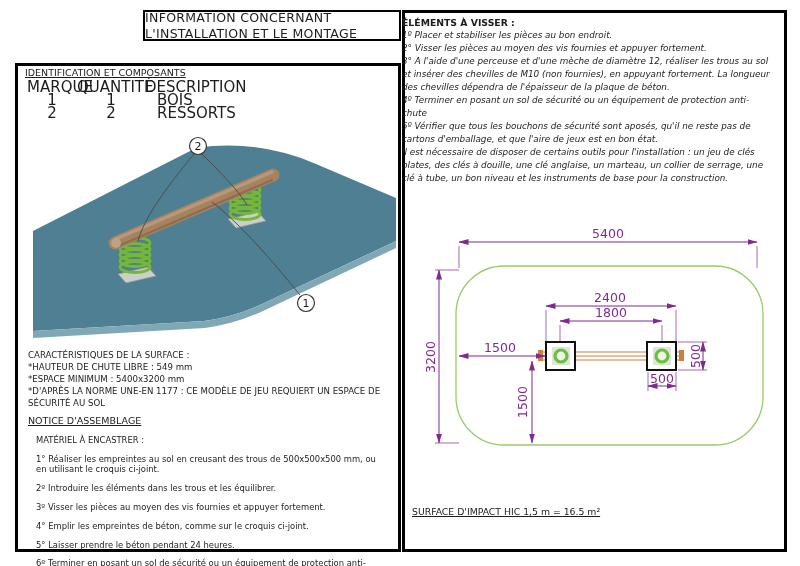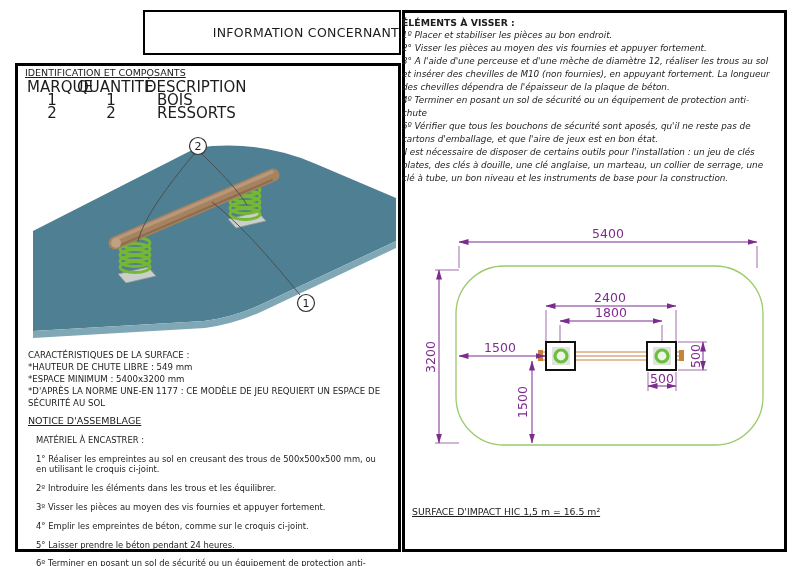--- a/index.html
+++ b/index.html
@@ -1,20 +1,20 @@
 <!DOCTYPE html>
 <html><head>
 <meta charset="utf-8">
 <style>
   html,body{margin:0;padding:0;background:#fff;}
   .page{position:relative;width:800px;height:566px;background:#fff;overflow:hidden;
         font-family:"DejaVu Sans","Liberation Sans",sans-serif;color:#1c1c1c;}
   .box{position:absolute;background:#fff;border:2px solid #000;box-sizing:border-box;}
-  .title-box{left:143px;top:10px;width:258px;height:45px;border-width:2px;
-             display:flex;flex-direction:column;justify-content:center;align-items:flex-end;
+  .title-box{left:143px;top:10px;width:258px;height:31px;border-width:2px;
+             display:flex;flex-direction:column;justify-content:center;align-items:flex-start;
              font-size:12.5px;line-height:16px;letter-spacing:.3px;}
   .left-box{left:15px;top:63px;width:386px;height:489px;border-width:3px;}
   .right-box{left:402px;top:10px;width:385px;height:542px;border-width:3px;}
   .abs{position:absolute;}
   .u{text-decoration:underline;}
   .id-heading{left:25px;top:67px;font-size:9.5px;}
   .comp-table{left:27px;top:81px;width:240px;font-size:15px;line-height:13px;
               display:grid;grid-template-columns:50px 68px auto;}
   .comp-table .c1{text-align:center;}
   .comp-table .c2{text-align:center;}
@@ -33,20 +33,21 @@
   svg text{font-family:"DejaVu Sans","Liberation Sans",sans-serif;}
   .dimtxt{fill:#7d2b8d;font-size:12.5px;}
 </style>
 </head>
 <body>
 
 <div class="page">
 
   <div class="box title-box">
     <div>INFORMATION CONCERNANT</div>
+    <div>L'INSTALLATION ET LE MONTAGE</div>
   </div>
 
   <div class="box left-box"></div>
 
   <div class="box right-box"></div>
 
   <div class="abs id-heading u">IDENTIFICATION ET COMPOSANTS</div>
   <div class="abs comp-table">
     <div class="h">MARQUE</div>
     <div class="h">QUANTITÉ</div>

